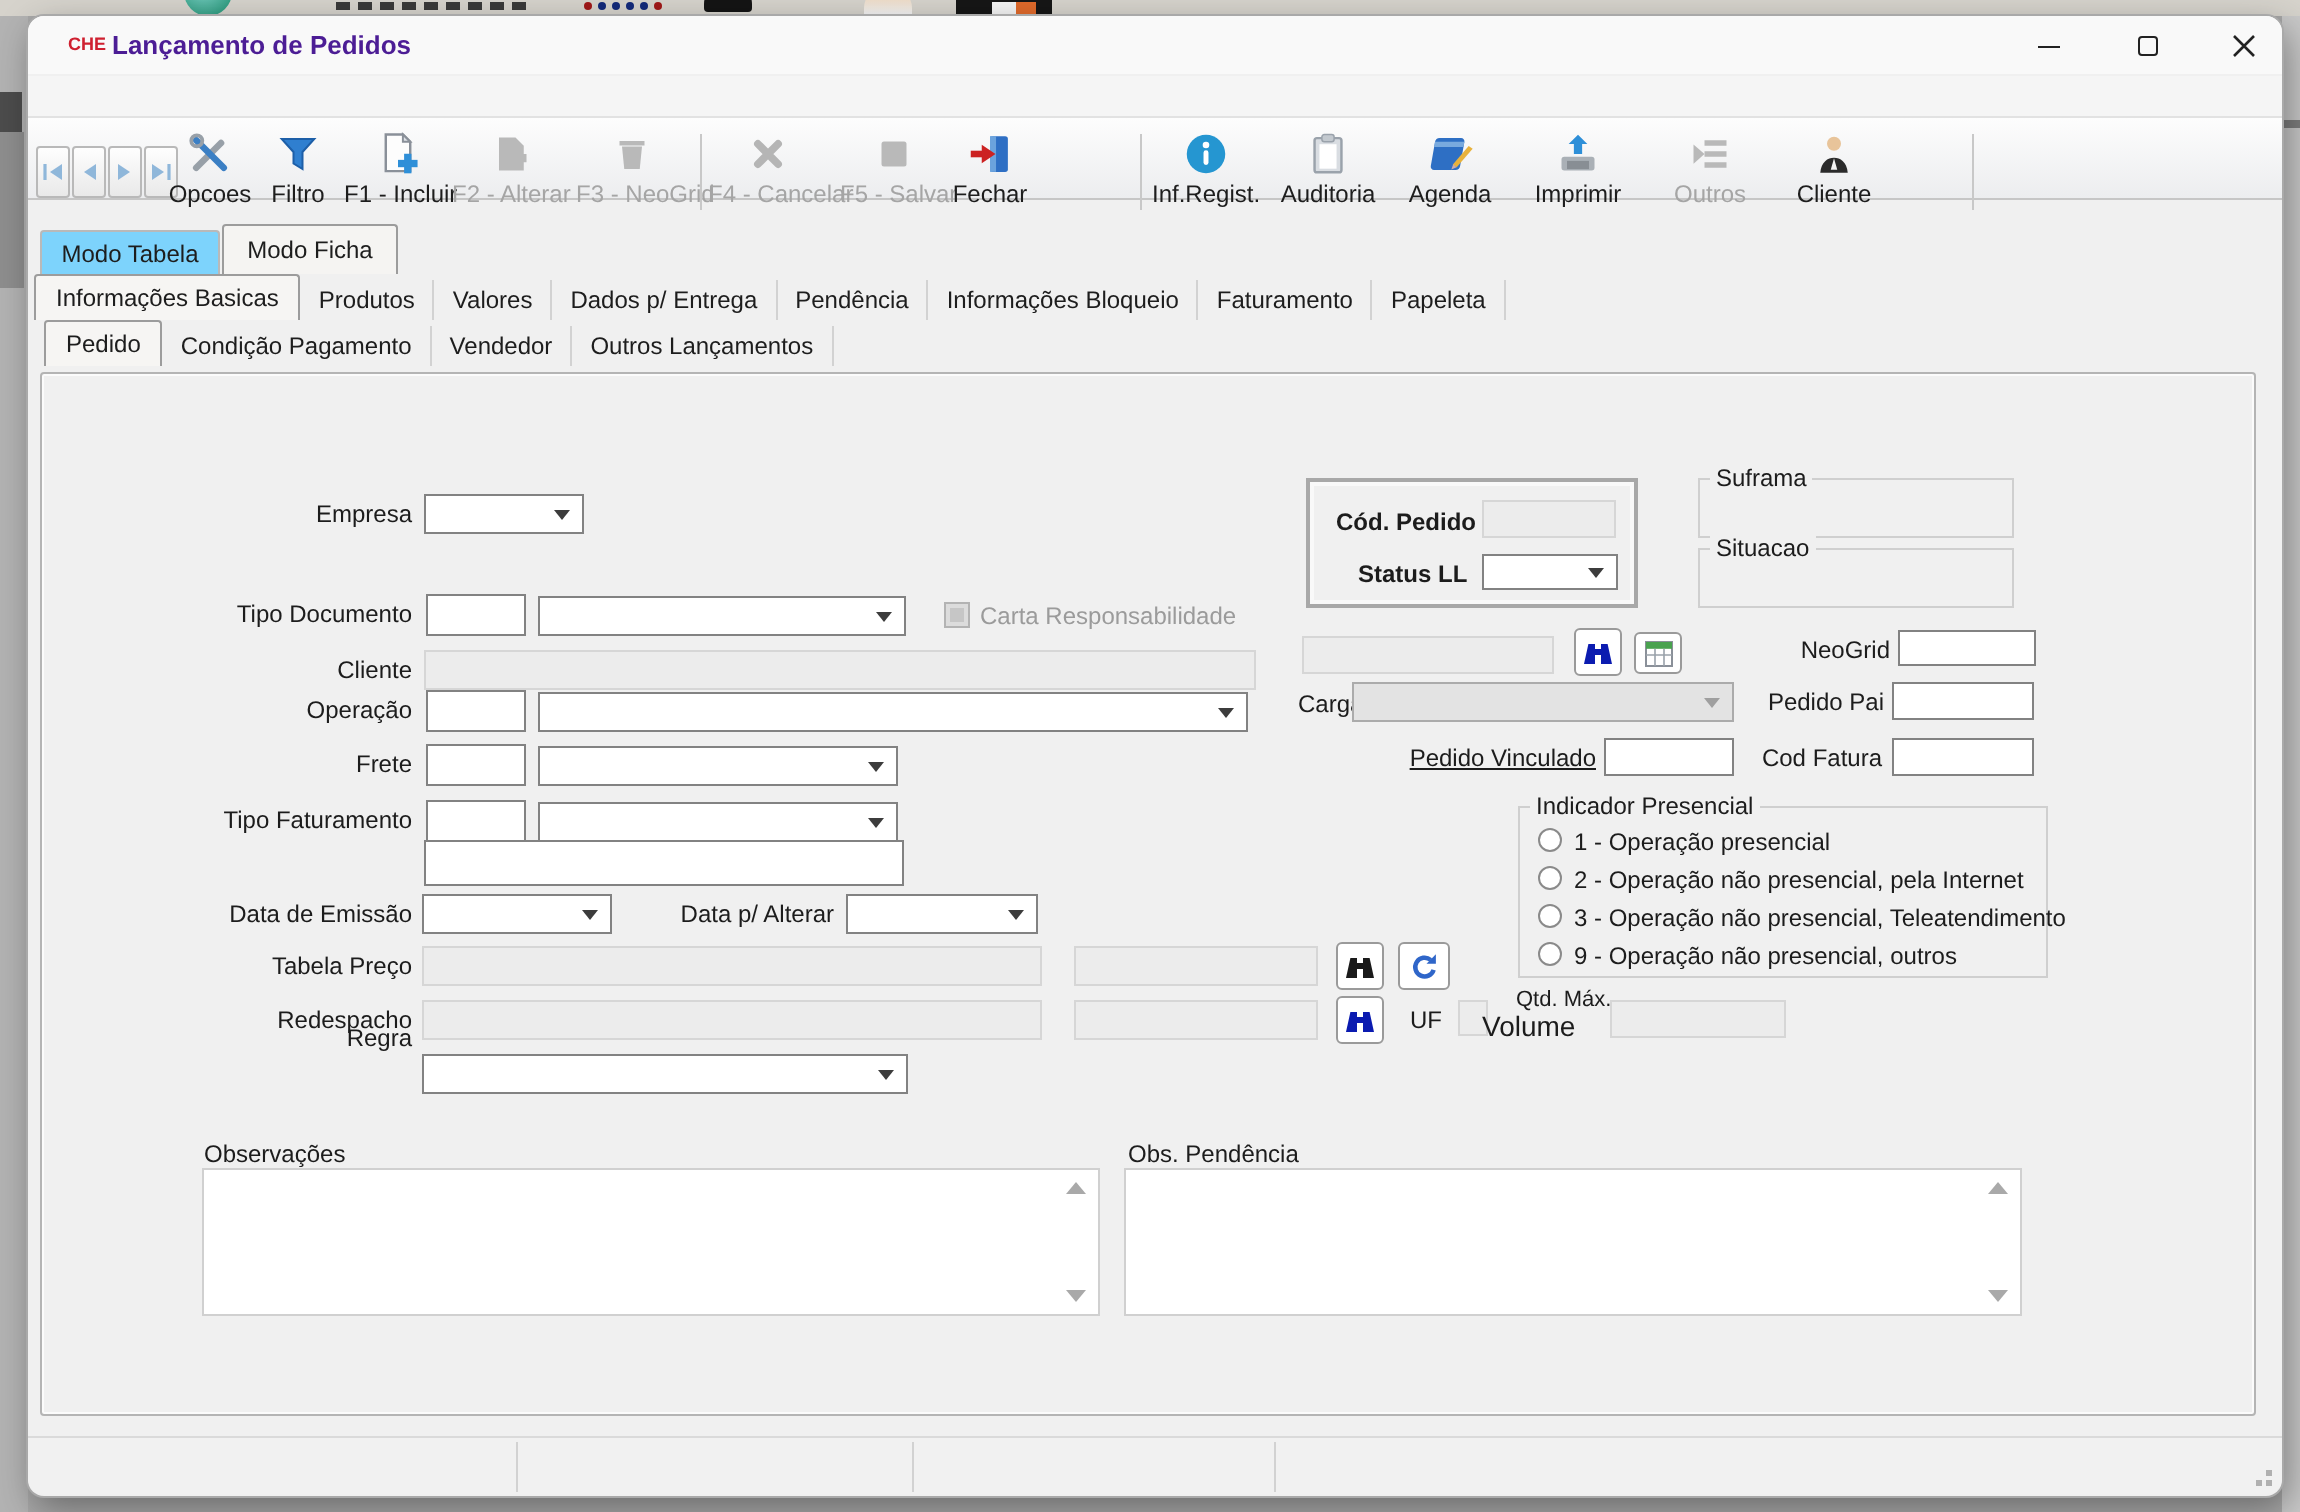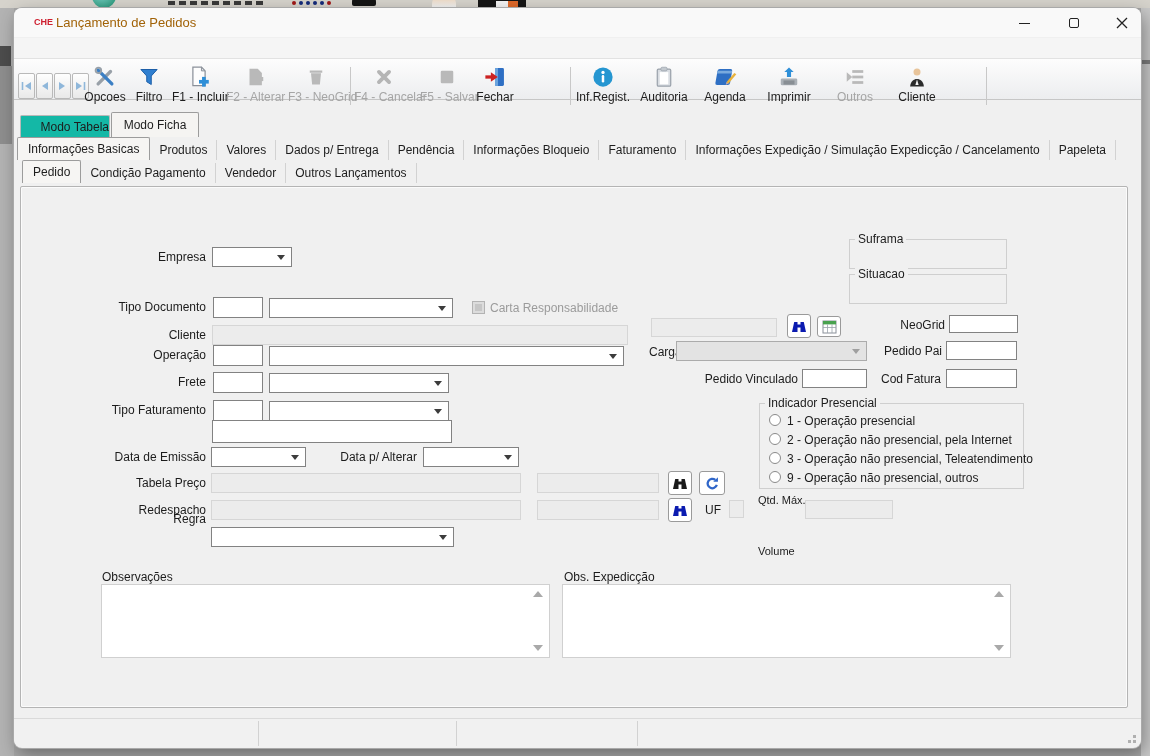--- a/index.html
+++ b/index.html
@@ -9,21 +9,21 @@
   .bg-top{position:absolute;left:0;top:0;width:1150px;height:8px;background:#d6d3cc;overflow:hidden;}
   .frag{position:absolute;}
   .bg-left{position:absolute;left:0;top:8px;width:14px;height:748px;background:#b3b3b3;}
   .bg-right{position:absolute;left:1141px;top:8px;width:9px;height:748px;background:#c9c9c9;}
   
   .win{position:absolute;left:14px;top:8px;width:1127px;height:740px;background:#f0f0f0;
     border-radius:8px;box-shadow:0 0 0 1px #a9a9a9,3px 6px 18px rgba(0,0,0,.38);}
   .titlebar{position:absolute;left:0;top:0;right:0;height:30px;background:#f9f9f9;
     border-radius:8px 8px 0 0;border-bottom:1px solid #f0f0f0;}
   .app-icon{position:absolute;left:20px;top:9px;font-size:9px;font-weight:bold;color:#cf2030;letter-spacing:0;}
-  .title-text{position:absolute;left:42px;top:7px;font-size:13px;color:#a16207;}
+  .title-text{position:absolute;left:42px;top:7px;font-size:13px;color:#4c1d95;font-weight:bold;}
   .wc{position:absolute;top:0;width:44px;height:30px;display:flex;align-items:center;justify-content:center;}
   .wc-min span{display:block;width:11px;height:0;border-top:1px solid #222;}
   .wc-max span{display:block;width:10px;height:10px;border:1.2px solid #222;border-radius:2px;}
   .strip2{position:absolute;left:0;top:30px;right:0;height:20px;background:#f5f5f5;}
   
   .toolbar{position:absolute;left:0;top:50px;right:0;height:42px;
     background:linear-gradient(#fdfdfd,#ecedef);border-top:1px solid #e2e2e2;border-bottom:1px solid #c6c6c6;}
   .navbtn{position:absolute;top:14px;width:17px;height:26px;background:linear-gradient(#fefefe,#e9e9e9);
     border:1px solid #b9b9b9;border-radius:2px;display:flex;align-items:center;justify-content:center;}
   .titem{position:absolute;top:4px;height:46px;text-align:center;cursor:default;}
@@ -277,32 +277,31 @@
         <circle cx="8" cy="4.4" r="2.8" fill="#e8c49a"></circle>
         <path d="M2.5 16c.4-4.4 3-6 5.5-6s5.1 1.6 5.5 6z" fill="#2b2b2b"></path>
         <path d="M8 10.2l-1.3 4.6h2.6z" fill="#f4f4f4"></path>
           </svg>
         </div>
       <div class="tl">Cliente</div>
     </div>
     <div class="tsep" style="left:972px;"></div>
   </div>
 
-  <div class="tab" style="left:6px;top:107px;width:90px;height:22px;line-height:22px;background:#14b8a6;border:1px solid #b9b9b9;border-bottom:none;border-radius:2px 2px 0 0;text-align:right;">Modo Tabela</div>
+  <div class="tab" style="left:6px;top:107px;width:90px;height:22px;line-height:22px;background:#7dd3fc;border:1px solid #b9b9b9;border-bottom:none;border-radius:2px 2px 0 0;">Modo Tabela</div>
   <div class="tab active" style="left:97px;top:104px;width:88px;height:25px;line-height:25px;">Modo Ficha</div>
 
   <div class="tabrow" style="left:3px;top:130px;height:22px;">
     <div class="t active">Informações Basicas</div>
     <div class="t">Produtos</div>
     <div class="t">Valores</div>
     <div class="t">Dados p/ Entrega</div>
     <div class="t">Pendência</div>
     <div class="t">Informações Bloqueio</div>
     <div class="t">Faturamento</div>
-    <div class="t">Informações Expedição / Simulação Expedicção / Cancelamento</div>
     <div class="t">Papeleta</div>
   </div>
 
   <div class="tabrow" style="left:8px;top:153px;height:22px;">
     <div class="t active">Pedido</div>
     <div class="t">Condição Pagamento</div>
     <div class="t">Vendedor</div>
     <div class="t">Outros Lançamentos</div>
   </div>
 
@@ -382,38 +381,46 @@
           <g fill="#0b1bb0">
             <path d="M1 13L3.2 3h3.3v10z"></path>
             <path d="M15 13L12.8 3H9.5v10z"></path>
             <rect x="6" y="5.5" width="4" height="3"></rect>
           </g>
         </svg>
     </div>
     <div class="lbl" style="left:684px;top:316px;">UF</div>
     <input class="inp dis" disabled="" style="left: 708px; top: 313px; width: 15px; height: 18px;">
     <div class="lbl" style="left:737px;top:307px;font-size:11px;">Qtd. Máx.</div>
-    <div class="lbl" style="left:737px;top:318px;font-size:11px;margin-top:40px;">Volume</div>
+    <div class="lbl" style="left:720px;top:318px;font-size:14px;">Volume</div>
     <input class="inp dis" disabled="" style="left: 784px; top: 313px; width: 88px; height: 19px;">
 
     <div class="lbl r" style="left:85px;top:325px;width:100px;">Regra</div>
     <div class="combo" style="left:190px;top:340px;width:243px;height:20px;">
         <span class="car"></span>
       </div>
 
     <div class="lbl" style="left:81px;top:383px;">Observações</div>
     <textarea class="ta" style="left: 80px; top: 397px; width: 449px; height: 74px;"></textarea>
     <div class="saru" style="left:512px;top:404px;border-bottom:6px solid #a9a9a9;"></div>
     <div class="saru" style="left:512px;top:458px;border-top:6px solid #a9a9a9;"></div>
 
-    <div class="lbl" style="left:543px;top:383px;">Obs. Expedicção</div>
+    <div class="lbl" style="left:543px;top:383px;">Obs. Pendência</div>
     <textarea class="ta" style="left: 541px; top: 397px; width: 449px; height: 74px;"></textarea>
     <div class="saru" style="left:973px;top:404px;border-bottom:6px solid #a9a9a9;"></div>
     <div class="saru" style="left:973px;top:458px;border-top:6px solid #a9a9a9;"></div>
 
+    <div class="gbox" style="left:632px;top:52px;width:166px;height:65px;border:2px solid #a8a8a8;box-shadow:inset 0 0 0 2px #f9f9f9;">
+      <div class="lbl boldlbl" style="left:13px;top:13px;">Cód. Pedido</div>
+      <input class="inp dis" disabled="" style="left: 86px; top: 9px; width: 67px; height: 19px;">
+      <div class="lbl boldlbl" style="left:24px;top:39px;">Status LL</div>
+      <div class="combo" style="left:86px;top:36px;width:68px;height:18px;">
+          <span class="car"></span>
+        </div>
+    </div>
 
     <div class="gbox" style="left:828px;top:52px;width:158px;height:30px;">
       <span class="leg">Suframa</span>
     </div>
     <div class="gbox" style="left:828px;top:87px;width:158px;height:30px;padding-left:44px;">
       <span class="leg">Situacao</span>
     </div>
 
     <input class="inp dis" disabled="" style="left: 630px; top: 131px; width: 126px; height: 19px;">
     <div class="sqbtn" style="left:766px;top:127px;">
@@ -435,21 +442,21 @@
     <div class="lbl r" style="left:824px;top:131px;width:100px;">NeoGrid</div>
     <input class="inp" style="left: 928px; top: 128px; width: 69px; height: 18px;">
 
     <div class="lbl" style="left:628px;top:158px;">Carga</div>
     <div class="combo dis" style="left:655px;top:154px;width:191px;height:20px;">
         <span class="car"></span>
       </div>
     <div class="lbl r" style="left:821px;top:157px;width:100px;">Pedido Pai</div>
     <input class="inp" style="left: 925px; top: 154px; width: 71px; height: 19px;">
 
-    <div class="lbl r" style="left:677px;top:185px;width:100px;">Pedido Vinculado</div>
+    <div class="lbl r" style="left:677px;top:185px;width:100px;text-decoration:underline;">Pedido Vinculado</div>
     <input class="inp" style="left: 781px; top: 182px; width: 65px; height: 19px;">
     <div class="lbl r" style="left:820px;top:185px;width:100px;">Cod Fatura</div>
     <input class="inp" style="left: 925px; top: 182px; width: 71px; height: 19px;">
 
     <div class="gbox" style="left:738px;top:216px;width:265px;height:86px;">
       <span class="leg">Indicador Presencial</span>
       <div class="radio" style="left:9px;top:10px;"></div>
       <div class="lbl" style="left:27px;top:10px;">1 - Operação presencial</div>
       <div class="radio" style="left:9px;top:29px;"></div>
       <div class="lbl" style="left:27px;top:29px;">2 - Operação não presencial, pela Internet</div>

